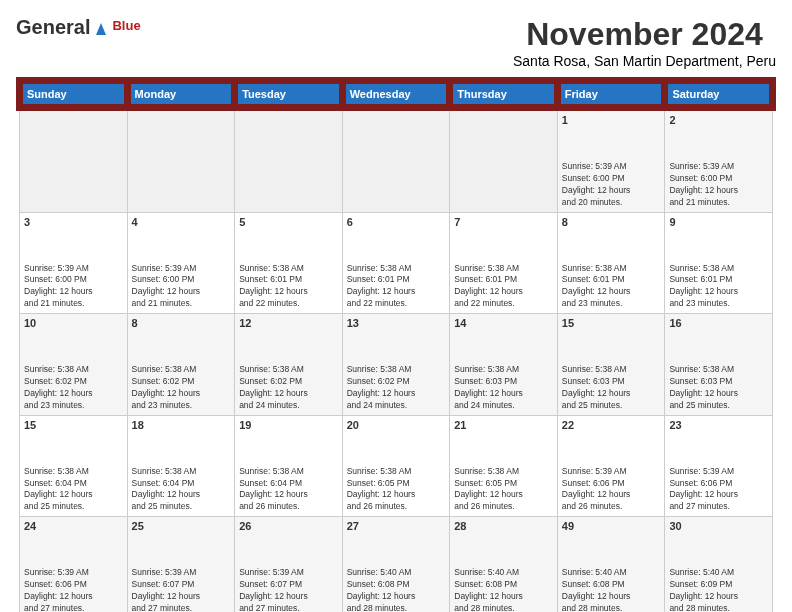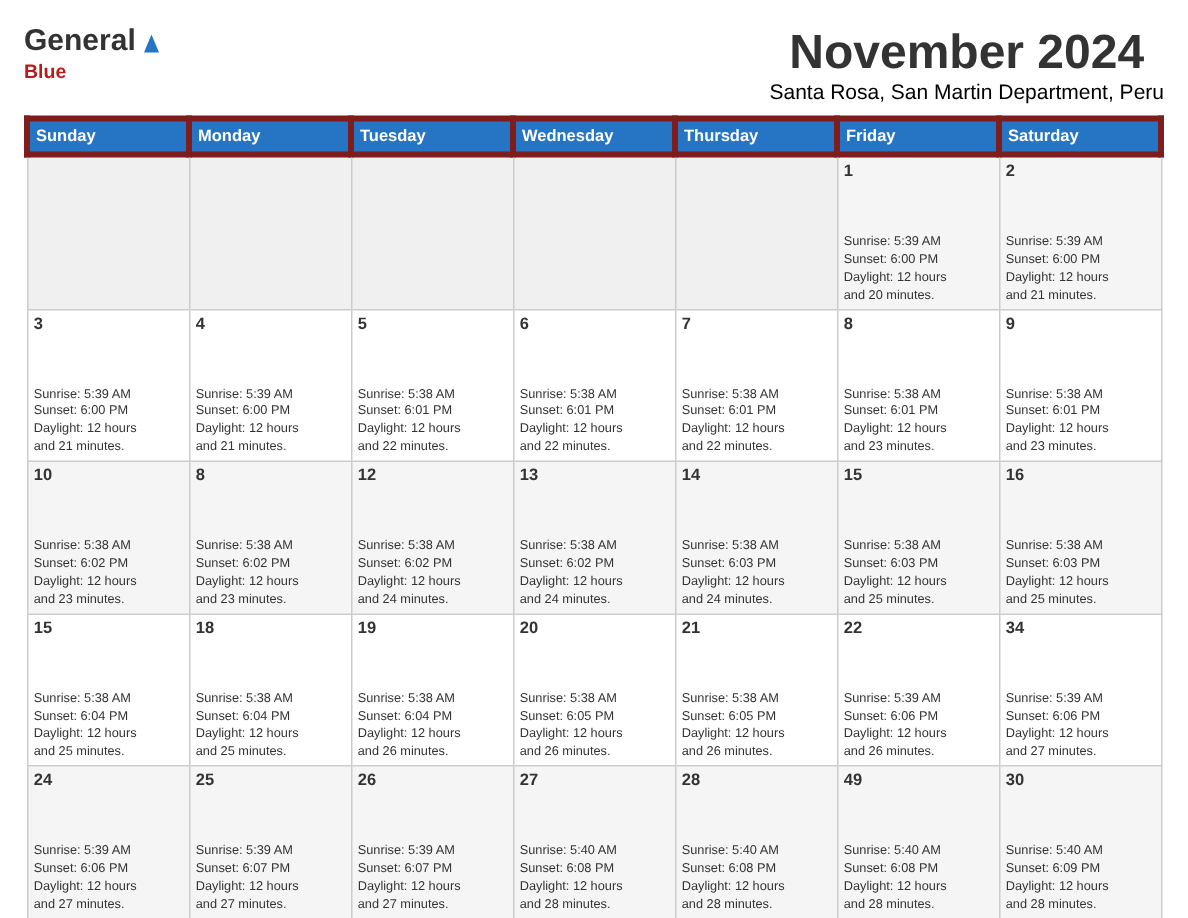--- a/index.html
+++ b/index.html
@@ -18,21 +18,21 @@
       flex-direction: column;
     }
     .header {
       display: flex;
       justify-content: space-between;
       align-items: flex-start;
       margin-bottom: 8px;
     }
     .logo {
       display: flex;
-      flex-direction: column;
+      flex-direction: row;
       align-items: flex-start;
     }
     .logo-line {
       display: flex;
       align-items: center;
     }
     .title-block {
       text-align: center;
     }
     .month-title {
@@ -50,21 +50,21 @@
       flex: 1;
       table-layout: fixed;
     }
     .calendar th {
       background: #2575c4;
       color: #fff;
       font-size: 11px;
       font-weight: bold;
       padding: 4px 4px;
       text-align: left;
-      border: 4px solid #7f1d1d;
+      border: 7px solid #7f1d1d;
     }
     .calendar td {
       border: 1px solid #ccc;
       vertical-align: top;
       padding: 3px 4px;
       font-size: 9px;
       color: #333;
       height: 88px;
     }
     .calendar td.empty {
@@ -280,21 +280,21 @@
 and 26 minutes.</div>
           </td>
           <td>
             <div class="day-number">22</div>
             <div class="day-info" style="white-space: pre-line;">Sunrise: 5:39 AM
 Sunset: 6:06 PM
 Daylight: 12 hours
 and 26 minutes.</div>
           </td>
           <td>
-            <div class="day-number">34</div>
+            <div class="day-number">23</div>
             <div class="day-info" style="white-space: pre-line;">Sunrise: 5:39 AM
 Sunset: 6:06 PM
 Daylight: 12 hours
 and 27 minutes.</div>
           </td>
         </tr>
         <tr>
           <td class="shaded">
             <div class="day-number">24</div>
             <div class="day-info" style="white-space: pre-line;">Sunrise: 5:39 AM

